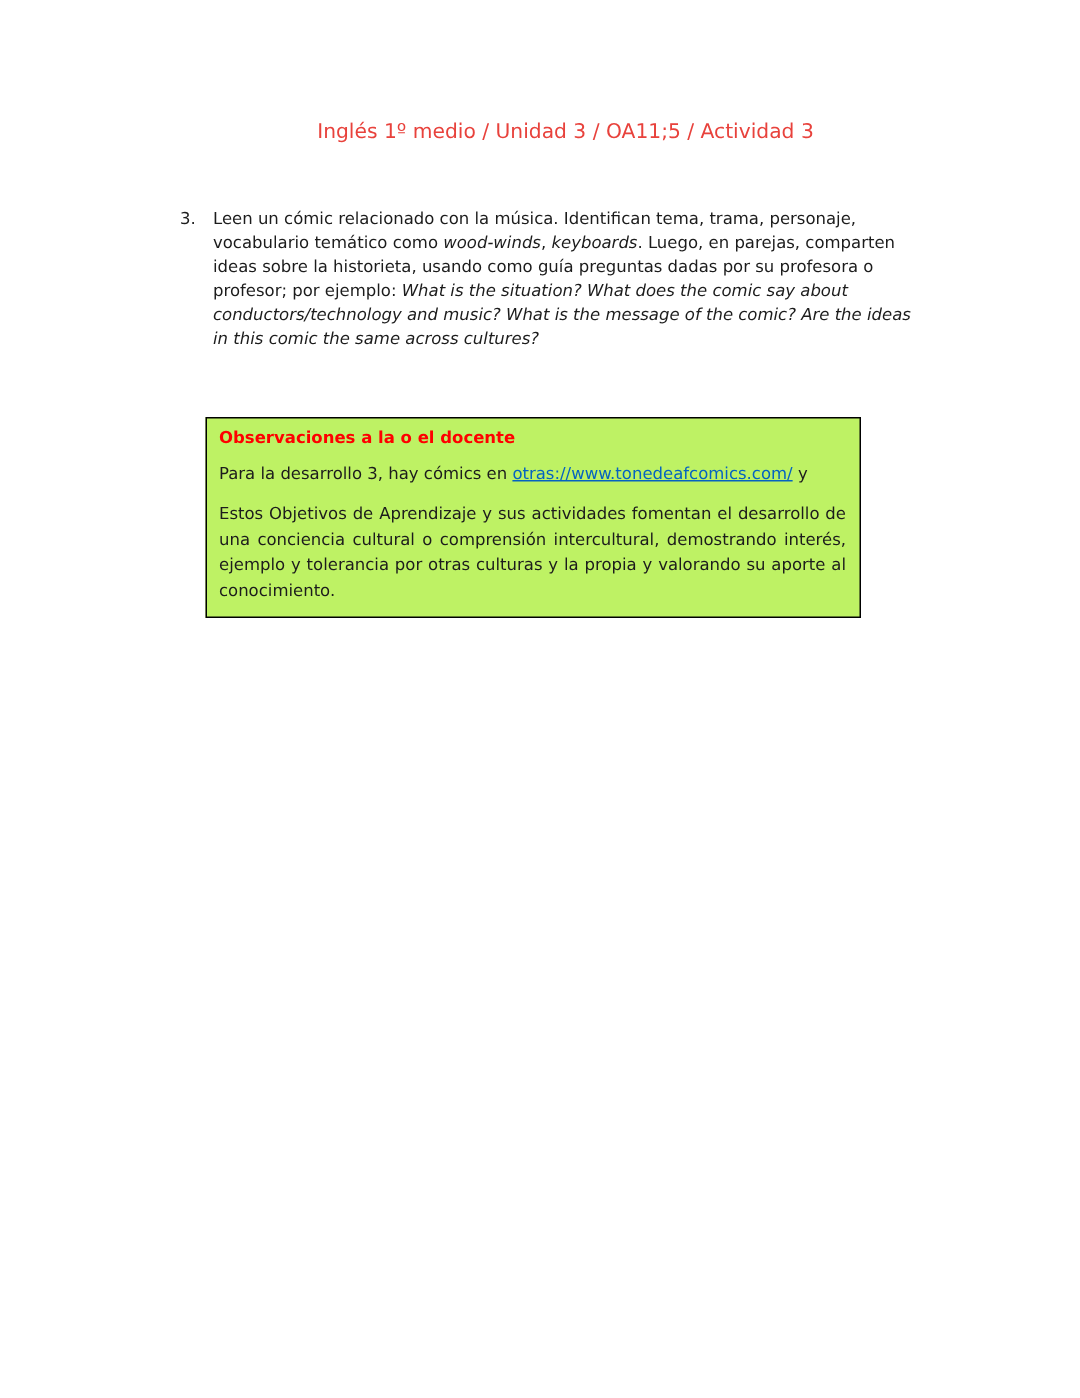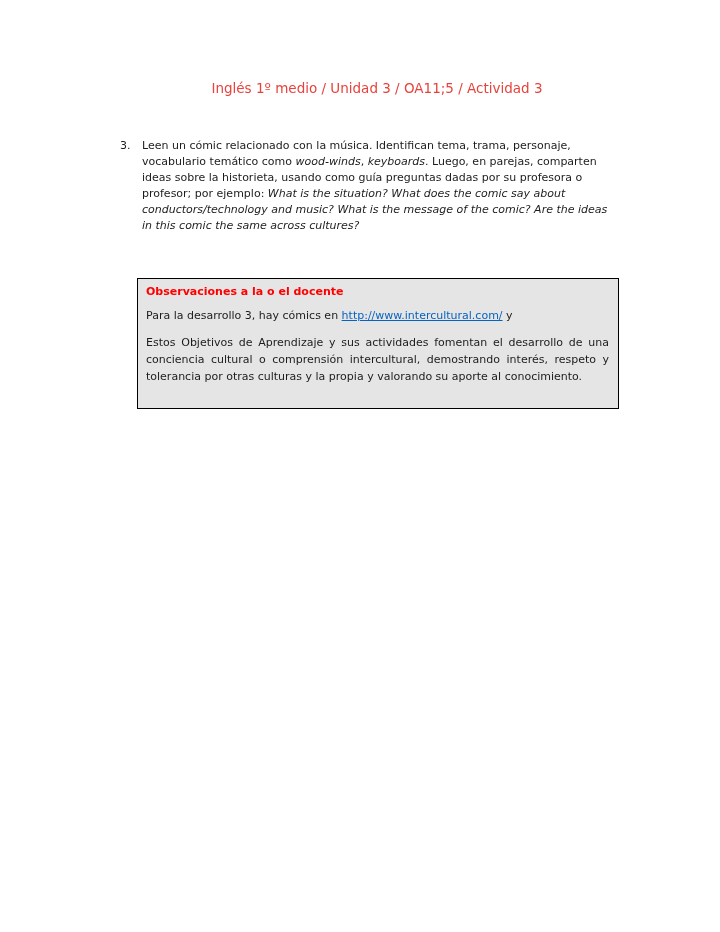--- a/index.html
+++ b/index.html
@@ -47,25 +47,25 @@
     width: 472px;
     font-size: 11px;
     line-height: 16px;
     text-align: left;
   }
   .italic { font-style: italic; margin-top: 48px; }
   .notes-box {
     position: absolute;
     top: 278px;
     left: 137px;
-    width: 482px;
+    width: 437px;
     min-height: 131px;
     border: 1px solid #000000;
     padding: 5px 9px 9px 8px;
-    background: #e5e5e5;
+    background: #bef264;
   }
   .notes-heading {
     margin: 0;
     font-size: 11px;
     line-height: 15px;
     font-weight: bold;
     color: #ff0000;
   }
   .notes-line {
     margin: 9px 0 0 0;
@@ -93,19 +93,19 @@
   <h1 class="doc-title">Inglés 1º medio / Unidad 3 / OA11;5 / Actividad 3</h1>
 
   <div class="activity">
     <div class="activity-number">3.</div>
     <p class="activity-text"><span>Leen un cómic relacionado con la música. Identifican tema, trama, personaje, vocabulario temático como </span><span class="italic">wood-winds</span><span>, </span><span class="italic">keyboards</span><span>. Luego, en parejas, comparten ideas sobre la historieta, usando como guía preguntas dadas por su profesora o profesor; por ejemplo: </span><span class="italic">What is the situation? What does the comic say about conductors/technology and music? What is the message of the comic? Are the ideas in this comic the same across cultures?</span></p>
   </div>
 
   <div class="notes-box">
     <p class="notes-heading">Observaciones a la o el docente</p>
 
-    <p class="notes-line"><span>Para la desarrollo 3, hay cómics en </span><a class="link" href="#">http://www.intercultural.com/</a><span> y</span></p>
+    <p class="notes-line"><span>Para la desarrollo 3, hay cómics en </span><a class="link" href="#">otras://www.tonedeafcomics.com/</a><span> y</span></p>
 
 
-    <p class="notes-body">Estos Objetivos de Aprendizaje y sus actividades fomentan el desarrollo de una conciencia cultural o comprensión intercultural, demostrando interés, respeto y tolerancia por otras culturas y la propia y valorando su aporte al conocimiento.</p>
+    <p class="notes-body">Estos Objetivos de Aprendizaje y sus actividades fomentan el desarrollo de una conciencia cultural o comprensión intercultural, demostrando interés, ejemplo y tolerancia por otras culturas y la propia y valorando su aporte al conocimiento.</p>
   </div>
 
 </div>
 
 </body></html>

